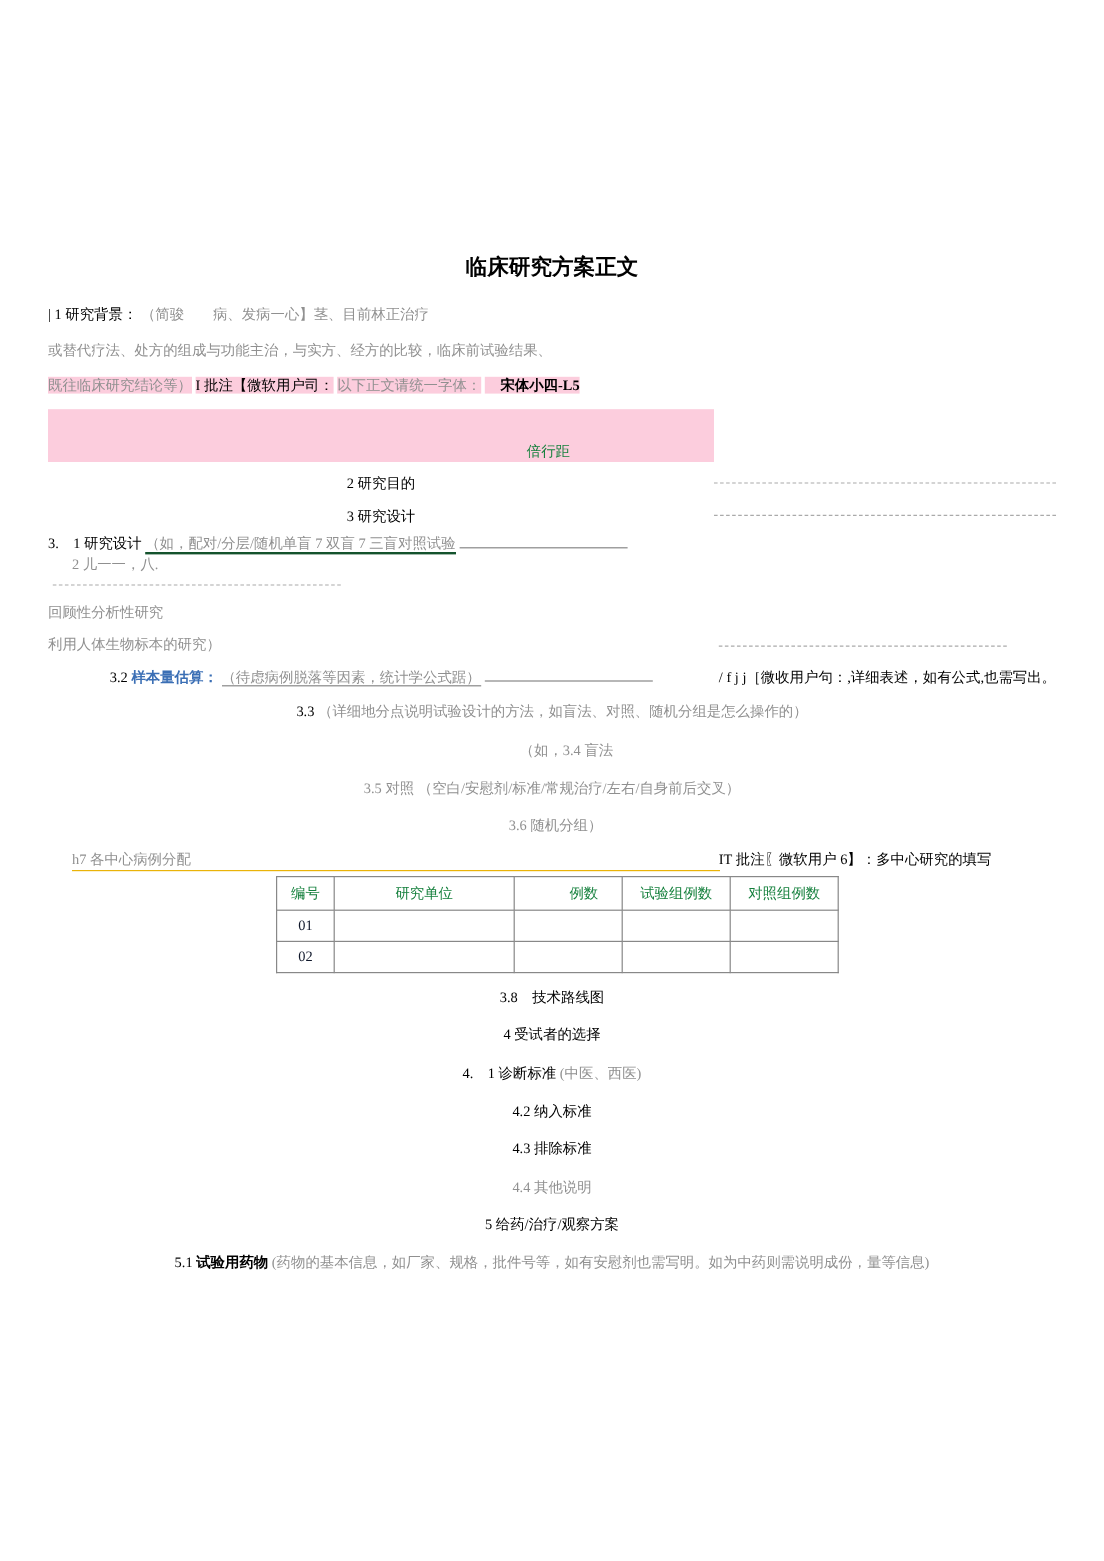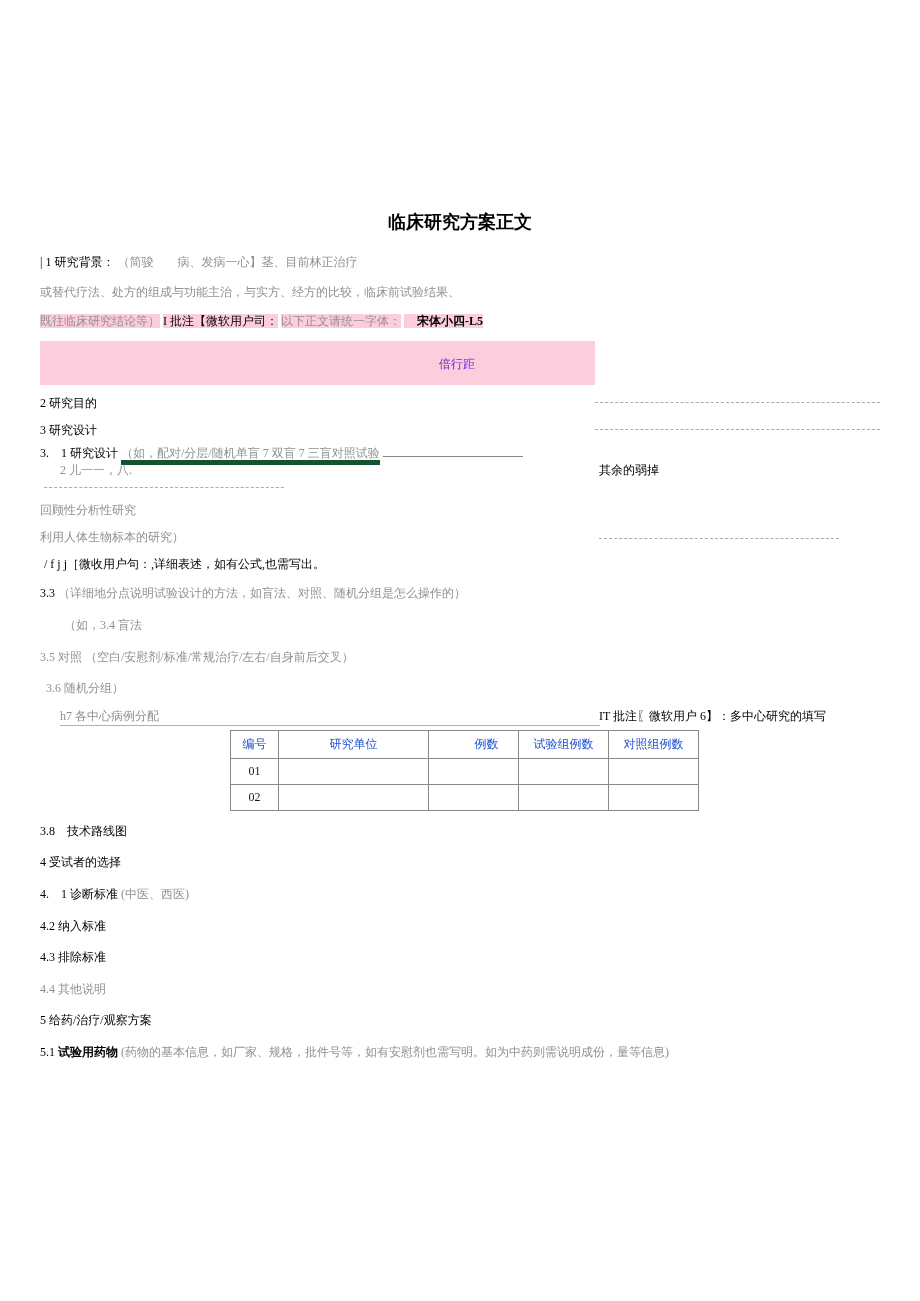--- a/index.html
+++ b/index.html
@@ -34,22 +34,22 @@
   .pinkblock {
     background: #fccddd;
     height: 44px;
     width: 555px;
     margin-top: 6px;
     position: relative;
   }
   .pinkblock .inner {
     position: absolute;
     right: 120px;
-    bottom: 12px;
-    color: #6d28d9;
+    bottom: 0;
+    color: #15803d;
   }
   .row {
     display: flex;
     align-items: baseline;
   }
   .left-col {
     width: 555px;
     flex-shrink: 0;
   }
   .comment-col {
@@ -81,23 +81,23 @@
     margin-top: 4px;
   }
   table.centers td, table.centers th {
     border: 1px solid #888;
     padding: 5px 10px;
     font-size: 12px;
     color: #3b6fb5;
     text-align: center;
     font-weight: normal;
   }
-  table.centers th { color: #1d4ed8; }
+  table.centers th { color: #15803d; }
   table.centers td.num { color: #0f172a; }
-  .sec { margin-top: 10px; }
+  .sec { margin-top: 10px; text-align: center; }
   .small-gray-line {
     border-bottom: 1px dashed #aaa;
     width: 240px;
     display: inline-block;
     vertical-align: middle;
   }
 </style>
 </head>
 <body>
 
@@ -128,38 +128,43 @@
 
 <div class="row sec">
   <div class="left-col">3 研究设计</div>
   <div class="dash-line"></div>
 </div>
 
 <div class="row" style="margin-top:6px;">
   <div class="left-col">
     <span>3.　1</span>
     <span>研究设计</span>
-    <span class="gray" style="border-bottom:5px solid #14532d;">（如，配对/分层/随机单盲 7 双盲 7 三盲对照试验</span>
+    <span class="gray" style="border-bottom:2px solid #14532d;">（如，配对/分层/随机单盲 7 双盲 7 三盲对照试验</span>
     <span class="underline-blank"></span>
   </div>
 </div>
 <div class="row">
   <div class="left-col gray" style="padding-left:20px;">2 儿一一，八.</div>
-  <div class="comment-col">其余的弱掉</div>
 </div>
 <div class="row">
   <div class="comment-col"><div class="small-gray-line"></div></div>
 </div>
 <div class="line gray" style="margin-top:6px;">回顾性分析性研究</div>
 <div class="row" style="margin-top:6px;">
   <div class="left-col gray">利用人体生物标本的研究）</div>
   <div class="comment-col"><div class="small-gray-line"></div></div>
 </div>
 
 <div class="row sec">
+  <div class="left-col">
+    <span>3.2</span>
+    <span style="font-weight:bold;" class="blue">样本量估算：</span>
+    <span class="gray" style="border-bottom:1px solid #888;">（待虑病例脱落等因素，统计学公式踞）</span>
+    <span class="underline-blank"></span>
+  </div>
   <div class="comment-col">
     <span>/ f j j［微收用户句：,详细表述，如有公式,也需写出。</span>
   </div>
 </div>
 
 <div class="line sec">
   <span>3.3</span>
   <span class="gray">（详细地分点说明试验设计的方法，如盲法、对照、随机分组是怎么操作的）</span>
 </div>
 

